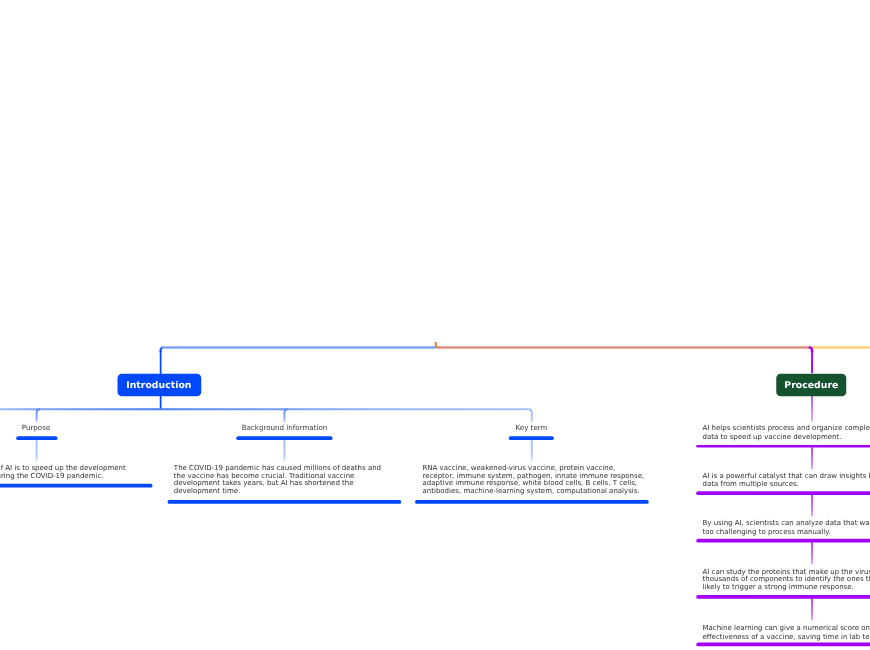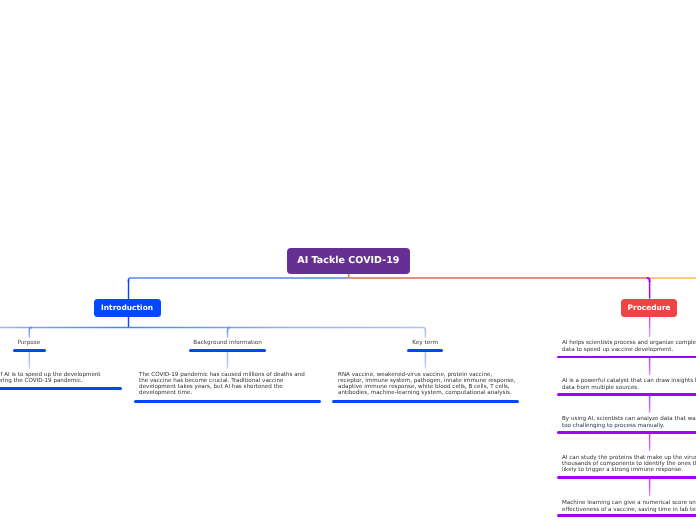--- a/index.html
+++ b/index.html
@@ -102,23 +102,22 @@
     <path d="M425.4,352.3 L425.4,368.8" stroke="url(#gFadeDown2)" stroke-width="1.5" fill="none"></path>
 
     <path d="M649.6,281 L649.6,298.6" stroke="#A300FE" stroke-width="1.5" fill="none"></path>
     <path d="M649.6,316.4 L649.6,337.2" stroke="url(#gProcTop)" stroke-width="1.5" fill="none"></path>
     <path d="M649.6,357.8 L649.6,375.2" stroke="url(#gFadeDownP)" stroke-width="1.5" fill="none"></path>
     <path d="M649.6,395.6 L649.6,413.2" stroke="url(#gFadeP2)" stroke-width="1.5" fill="none"></path>
     <path d="M649.6,433.6 L649.6,451.2" stroke="url(#gFadeP3)" stroke-width="1.5" fill="none"></path>
     <path d="M649.6,478.6 L649.6,496.2" stroke="url(#gFadeP4)" stroke-width="1.5" fill="none"></path>
   </svg>
 
-  <div class="node root">AI Tackle COVID-19</div>
   <div class="node lvl1" style="left:94.3px;top:298.6px;width:67px;background:#0048FE;text-indent:-1.5px;">Introduction</div>
-  <div class="node lvl1" style="left:621.3px;top:298.6px;width:55.6px;background:#ef4444;">Procedure</div>
+  <div class="node lvl1" style="left:621.3px;top:298.6px;width:55.6px;background:#14532d;">Procedure</div>
 
   <div class="lbl" style="left:28.8px;top:340.3px;">Purpose</div>
   <div class="bar" style="left:12.9px;top:348.9px;width:32.8px;background:#0048FE;"></div>
   <div class="txt" style="left:-39.6px;top:371.6px;width:146px;">The purpose of AI is to speed up the development of vaccines during the COVID-19 pandemic.</div>
   <div class="bar" style="left:-44px;top:386.9px;width:166px;height:3.3px;background:#0048FE;"></div>
 
   <div class="lbl" style="left:227.6px;top:340.3px;">Background information</div>
   <div class="bar" style="left:188.9px;top:348.9px;width:77.3px;background:#0048FE;"></div>
   <div class="txt" style="left:139.1px;top:371.6px;width:170px;">The COVID-19 pandemic has caused millions of deaths and the vaccine has become crucial. Traditional vaccine development takes years, but AI has shortened the development time.</div>
   <div class="bar" style="left:133.9px;top:399.9px;width:187px;height:3.3px;background:#0048FE;"></div>

